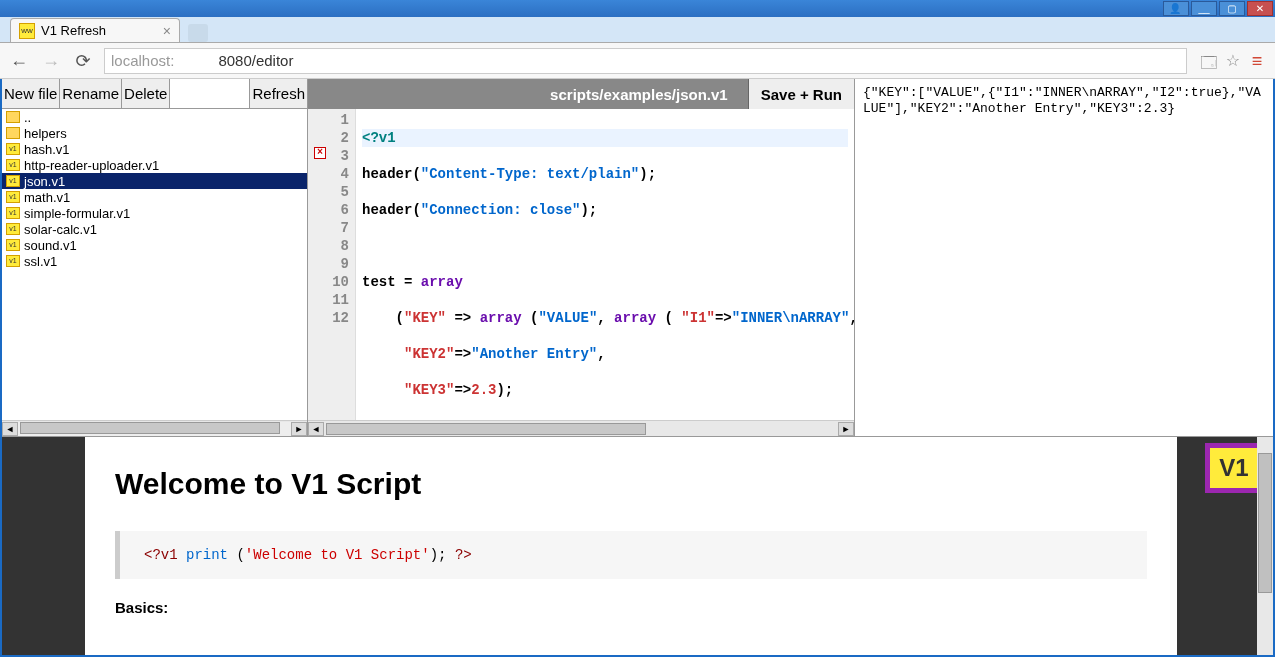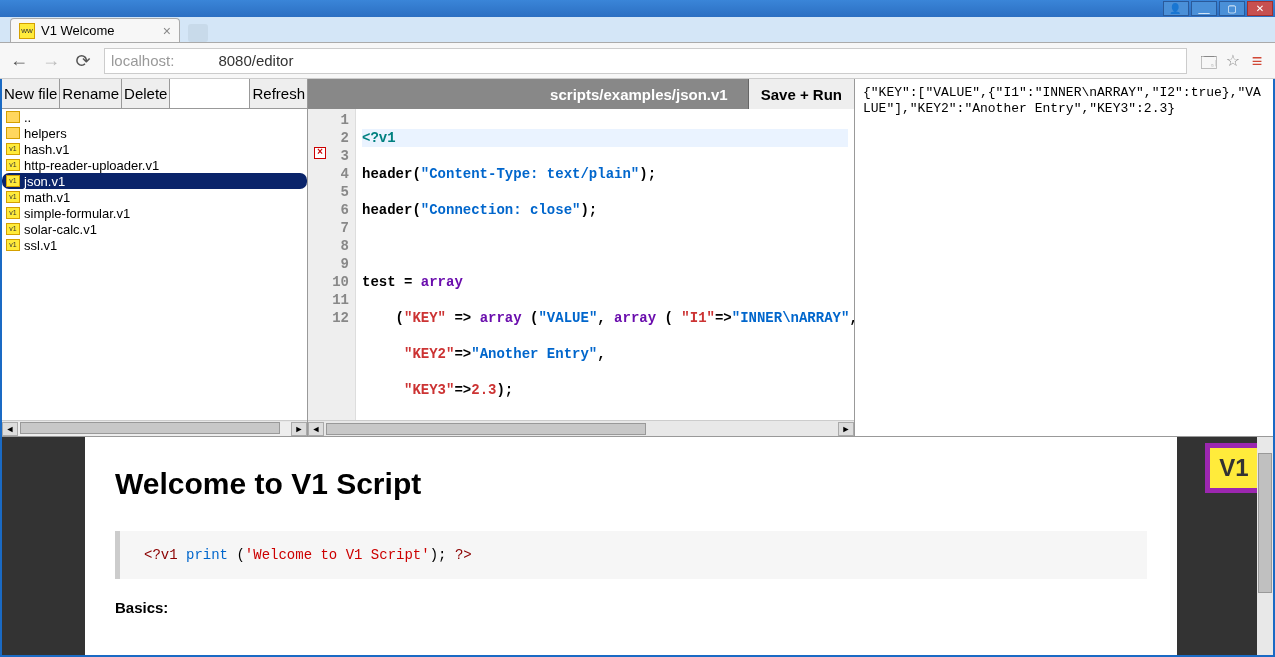--- a/index.html
+++ b/index.html
@@ -33,21 +33,21 @@
   
   .editor-row { height: 358px; display: flex; border-bottom: 1px solid #999; }
   
   
   .file-panel { width: 306px; display: flex; flex-direction: column; border-right: 1px solid #999; }
   .file-toolbar { height: 30px; display: flex; border-bottom: 1px solid #999; }
   .file-btn { padding: 0 2px; background: #eee; border-right: 1px solid #999; display: flex; align-items: center; font-size: 15px; cursor: pointer; }
   .file-btn.refresh { margin-left: auto; border-left: 1px solid #999; border-right: none; }
   .file-list { flex: 1; overflow: auto; background: white; }
   .file-item { height: 16px; padding: 0 4px; display: flex; align-items: center; font-size: 13px; cursor: pointer; white-space: nowrap; }
-  .file-item.selected { background: #0a246a; color: white; border-radius: 7px; }
+  .file-item.selected { background: #0a246a; color: white; }
   .folder-icon { width: 14px; height: 12px; background: #ffd75e; border: 1px solid #d4a000; margin-right: 4px; display: inline-block; }
   .v1-icon { width: 14px; height: 12px; background: #ffeb3b; border: 1px solid #d4a000; margin-right: 4px; font-size: 7px; text-align: center; line-height: 10px; color: #333; display: inline-block; }
   .file-hscroll { height: 16px; background: #e8e8e8; border-top: 1px solid #ccc; display: flex; align-items: center; }
   .hscroll-arrow { width: 16px; height: 14px; background: #ddd; border: 1px solid #aaa; font-size: 9px; text-align: center; line-height: 12px; }
   .hscroll-track { flex: 1; height: 14px; background: #eee; }
   .hscroll-thumb { width: 260px; height: 12px; background: #c8c8c8; border: 1px solid #999; margin: 0 2px; }
   
   
   .code-panel { flex: 1; display: flex; flex-direction: column; border-right: 1px solid #999; min-width: 0; font-weight: bold; }
   .code-header { height: 30px; background: #888; display: flex; align-items: center; justify-content: flex-end; padding: 0; }
@@ -94,21 +94,21 @@
   <div class="titlebar">
     <div class="win-btn">👤</div>
     <div class="win-btn">__</div>
     <div class="win-btn">▢</div>
     <div class="win-btn close">✕</div>
   </div>
 
   <div class="tab-strip">
     <div class="tab">
       <span class="tab-favicon">ww</span>
-      <span>V1 Welcome</span>
+      <span>V1 Refresh</span>
       <span class="tab-close">×</span>
     </div>
     <div class="new-tab"></div>
   </div>
 
   <div class="nav-bar">
     <div class="nav-btn">←</div>
     <div class="nav-btn disabled">→</div>
     <div class="nav-btn">⟳</div>
     <div class="address-bar">
@@ -157,20 +157,24 @@
               <span class="v1-icon">v1</span>
               <span>math.v1</span>
             </div>
           <div class="file-item">
               <span class="v1-icon">v1</span>
               <span>simple-formular.v1</span>
             </div>
           <div class="file-item">
               <span class="v1-icon">v1</span>
               <span>solar-calc.v1</span>
+            </div>
+          <div class="file-item">
+              <span class="v1-icon">v1</span>
+              <span>sound.v1</span>
             </div>
           <div class="file-item">
               <span class="v1-icon">v1</span>
               <span>ssl.v1</span>
             </div>
         </div>
         <div class="file-hscroll">
           <div class="hscroll-arrow">◄</div>
           <div class="hscroll-track">
               <div class="hscroll-thumb"></div>

